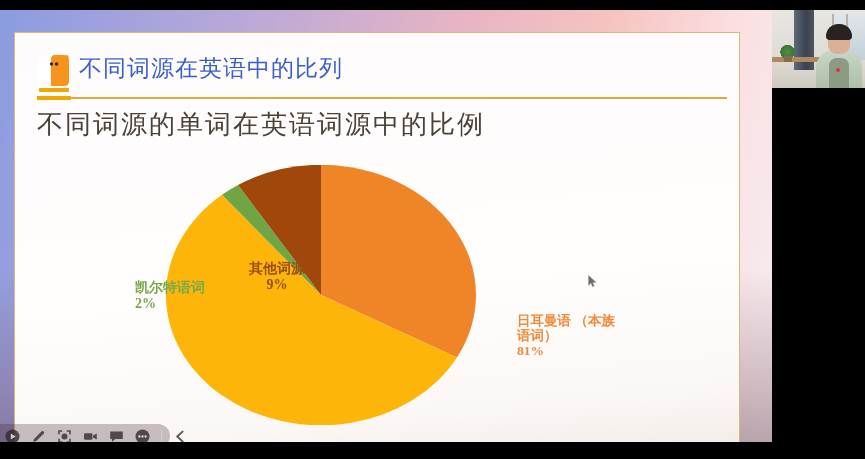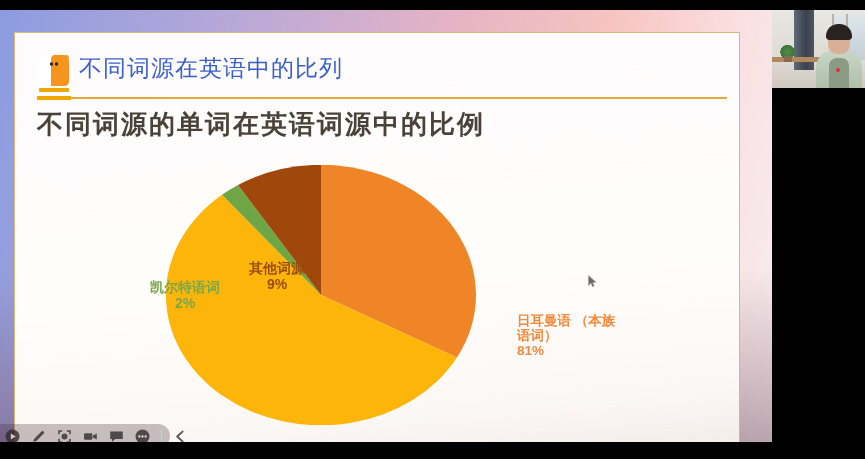--- a/index.html
+++ b/index.html
@@ -25,32 +25,32 @@
   
   .slide-header{position:absolute;left:8px;top:16px;width:702px;height:56px;}
   .hdr-icon{position:absolute;left:12px;top:4px;width:38px;height:40px;}
   .hdr-title{position:absolute;left:56px;top:4px;font-size:23px;color:#3a5fc8;
              letter-spacing:1px;white-space:nowrap;font-family:"DejaVu Sans",sans-serif;}
   .hdr-rule{position:absolute;left:14px;top:48px;width:690px;height:2px;background:#e0a93c;}
   .hdr-rule-short{position:absolute;left:14px;top:47px;width:34px;height:4px;background:#f0a800;}
 
   
   .chart-title{position:absolute;left:22px;top:74px;width:680px;text-align:left;
-               font-size:26px;font-weight:bold;color:#4a4238;letter-spacing:2px;
+               font-size:26px;font-weight:normal;color:#4a4238;letter-spacing:2px;
                font-family:"DejaVu Sans",sans-serif;}
 
   
   .chartwrap{position:absolute;left:0px;top:110px;width:726px;height:296px;}
   .pie-svg{position:absolute;left:96px;top:22px;}
 
   
-  .lbl{position:absolute;font-family:Liberation Sans, sans-serif;font-weight:bold;
+  .lbl{position:absolute;font-family:Liberation Serif, serif;font-weight:bold;
        line-height:1.12;white-space:pre;}
   .lbl-other{left:202px;top:118px;font-size:14px;color:#9a4c0c;text-align:center;width:120px;}
-  .lbl-celtic{left:110px;top:137px;font-size:14px;color:#79a84a;text-align:center;width:120px;}
+  .lbl-celtic{left:120px;top:137px;font-size:14px;color:#79a84a;width:120px;}
   .lbl-germanic{left:502px;top:170px;font-size:13.5px;color:#ef8a3c;text-align:left;width:178px;}
 
   
   .cursor{position:absolute;left:588px;top:264px;width:9px;height:13px;}
 
   
   .ctrl-strip{position:absolute;left:0px;top:414px;width:170px;height:24px;
               background:rgba(60,35,45,0.28);border-radius:0 12px 12px 0;}
   .ctrl-row{position:absolute;left:4px;top:415px;height:22px;display:flex;align-items:center;gap:9px;}
   .cbtn{width:17px;height:17px;display:flex;align-items:center;justify-content:center;opacity:.78;}

